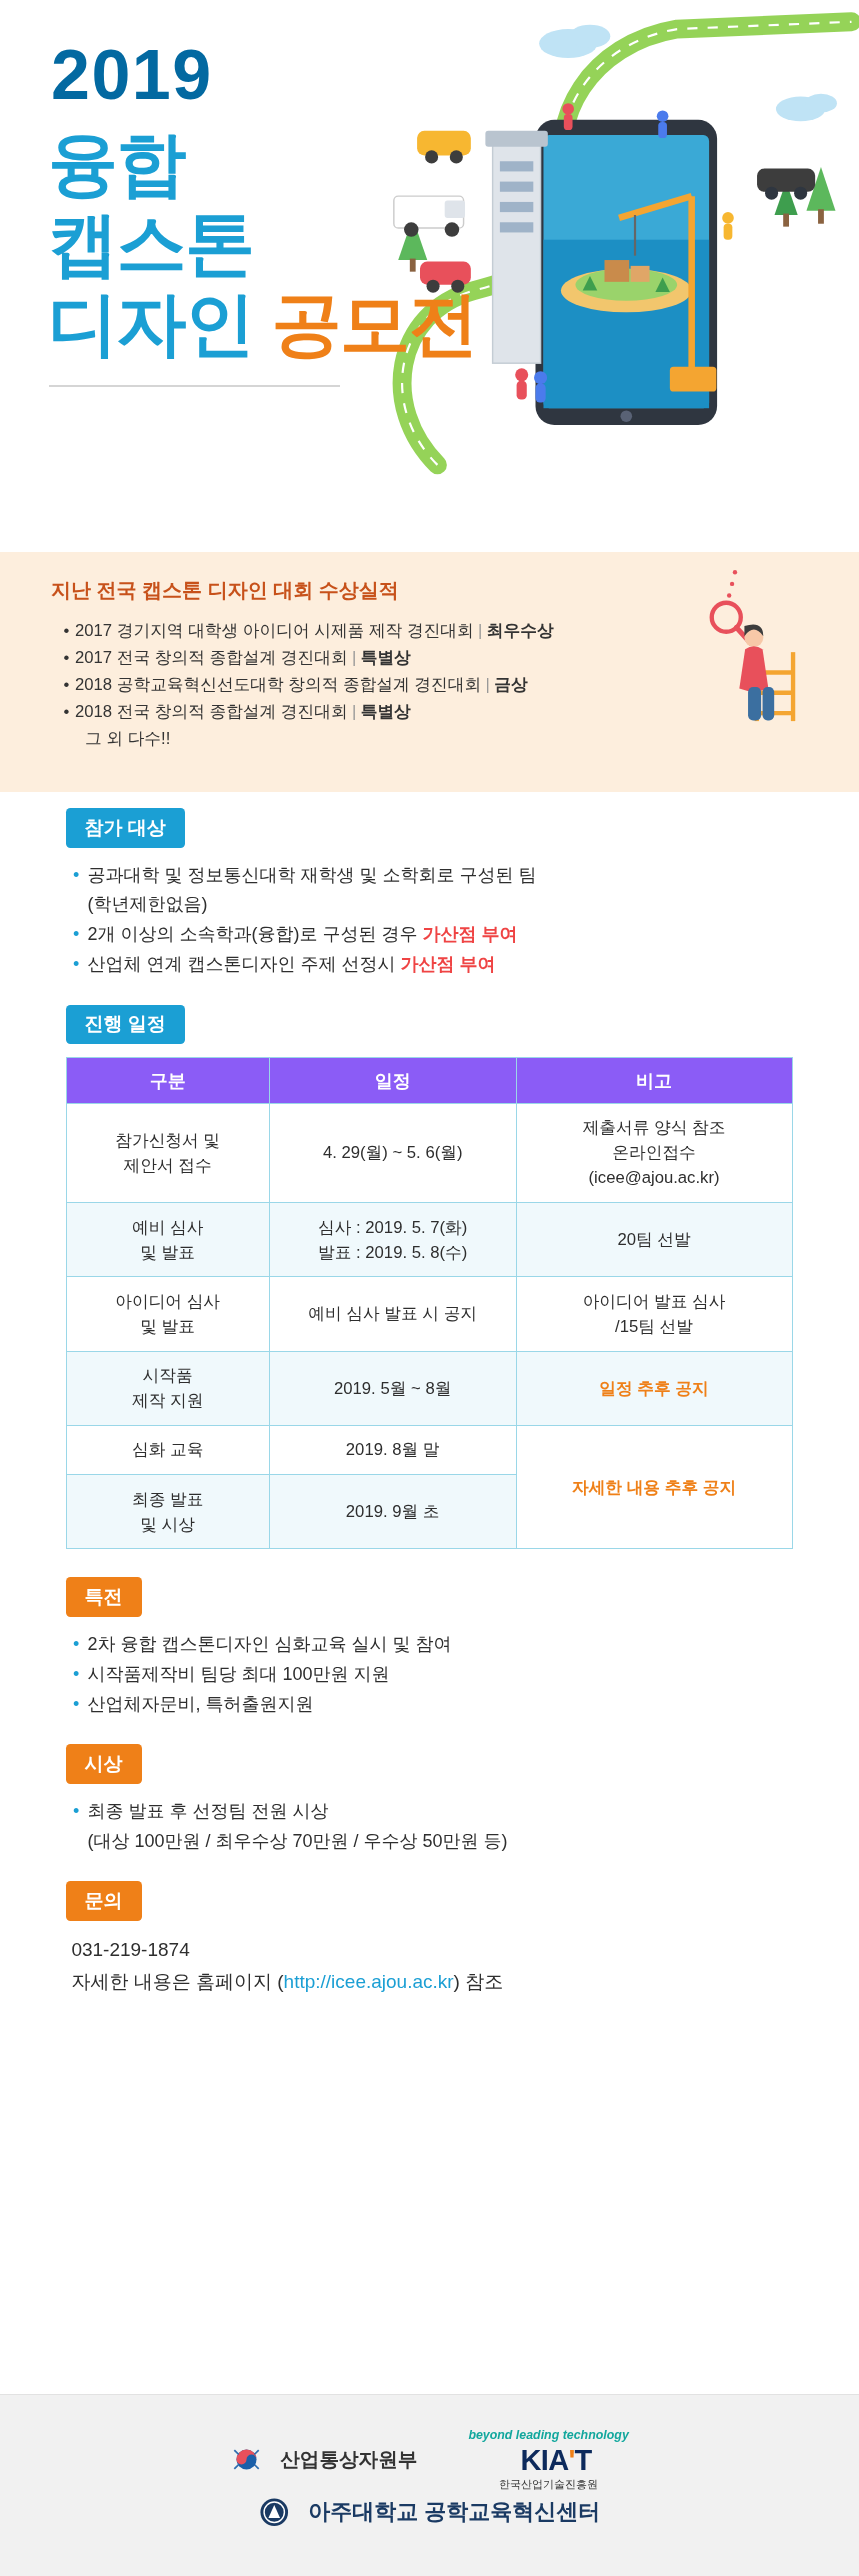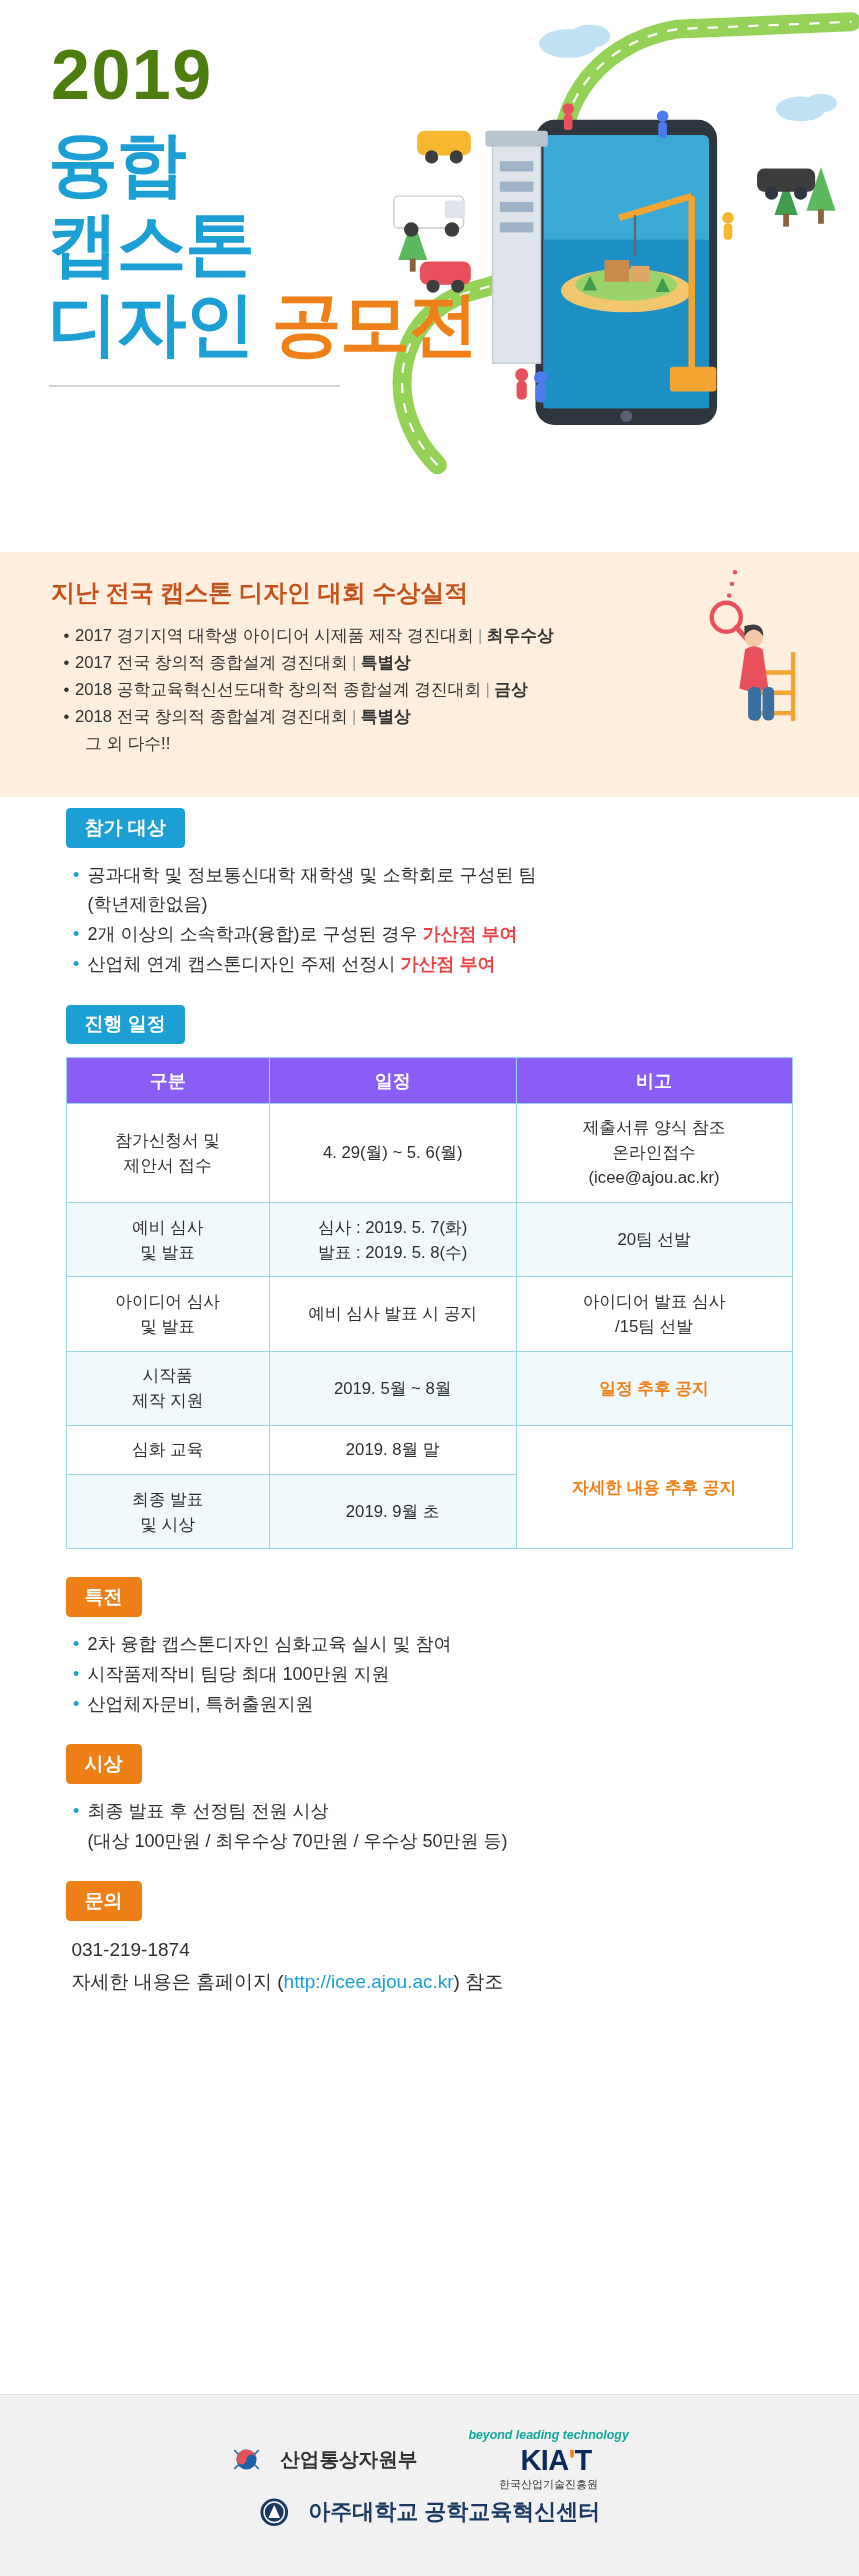--- a/index.html
+++ b/index.html
@@ -28,21 +28,21 @@
     position: absolute;
     right: 0; top: 0;
     width: 509px; height: 523px;
     overflow: hidden;
   }
   .year {
     position: absolute;
     left: 51px; top: 40px;
     font-size: 70px;
     font-weight: bold;
-    color: #4d7c0f;
+    color: #0369a1;
     letter-spacing: 1.5px;
     line-height: 1;
   }
   .title-line {
     position: absolute;
     left: 48px;
     font-size: 70px;
     font-weight: bold;
     color: #1b9fd4;
     line-height: 1.08;
@@ -62,21 +62,21 @@
   
   .awards {
     position: absolute;
     left: 0; top: 552px;
     width: 859px;
     background: #fdeedd;
     padding: 25px 51px 29px 51px;
   }
   .awards h3 {
     margin: 0 0 13px 0;
-    font-size: 24px;
+    font-size: 20px;
     color: #c7511a;
     font-weight: bold;
   }
   .awards ul { margin:11px; padding:0; list-style:none; }
   .awards li {
     font-size: 16.7px;
     color: #333;
     line-height: 1.62;
     padding-left: 13px;
     position: relative;

